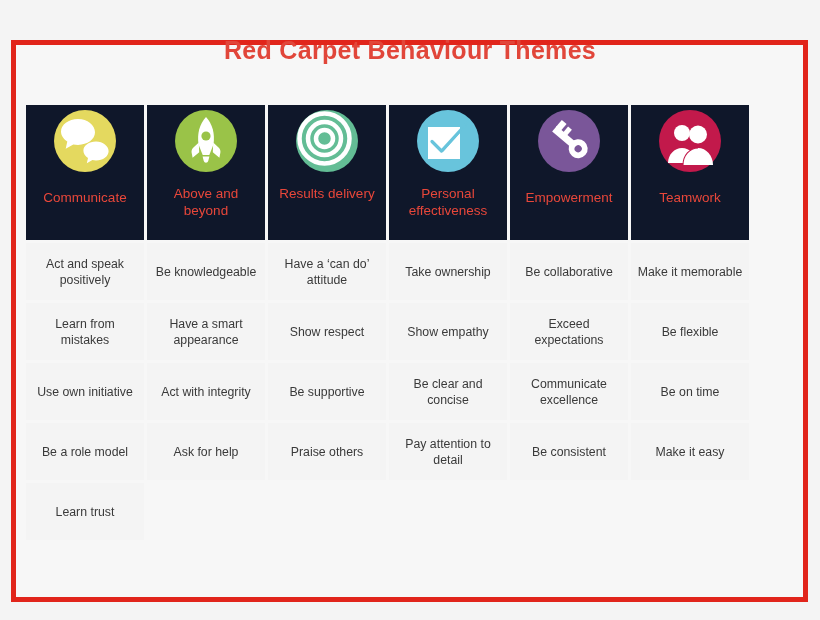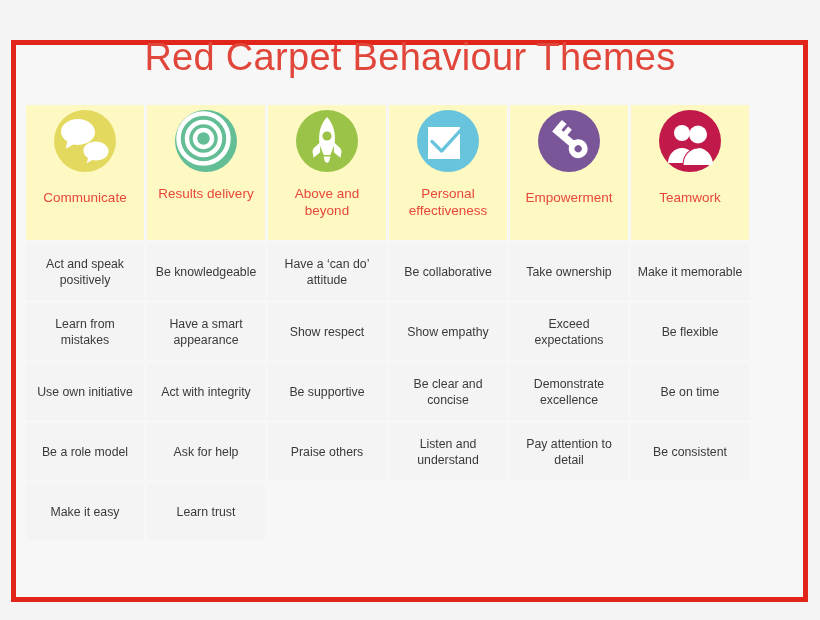--- a/index.html
+++ b/index.html
@@ -34,39 +34,39 @@
   }
 
   
   #title {
     position: absolute;
     left: 0;
     top: 36px;
     width: 100%;
     text-align: center;
     color: #e1463a;
-    font-size: 38px;
-    font-weight: 400;
+    font-size: 25px;
+    font-weight: 700;
     letter-spacing: 0.3px;
     font-family: "Liberation Sans", sans-serif;
   }
 
   
   #grid {
     position: absolute;
     left: 26px;
     top: 105px;
     width: 723px;
     display: grid;
     grid-template-columns: repeat(6, 1fr);
     gap: 3px 3px;
   }
 
   .hcell {
-    background: #fef9c3;
+    background: #0f172a;
     height: 135px;
     display: flex;
     flex-direction: column;
     align-items: center;
     justify-content: flex-start;
     padding-top: 4px;
     box-sizing: border-box;
   }
 
   .icon-wrap {
@@ -119,41 +119,41 @@
           <path d="M25 10c-9.5 0-17 5.6-17 12.6 0 4 2.5 7.6 6.3 9.9l-1.6 7.2 7.6-4.3c1.5.3 3.1.5 4.7.5 9.5 0 17-5.6 17-12.6S34.5 10 25 10z" fill="#ffffff"></path>
           <path d="M43 32.5c-7 0-12.6 4.1-12.6 9.2 0 2.9 1.8 5.5 4.6 7.2l-1.2 5.3 5.6-3.1c1.1.2 2.3.3 3.6.3 7 0 12.6-4.1 12.6-9.2s-5.6-9.7-12.6-9.7z" fill="#ffffff"></path>
         </svg>
       </span>
       <div class="hlabel">Communicate</div>
     </div>
 
     <div class="hcell">
       <span class="icon-wrap">
         <svg viewBox="0 0 64 64" width="64" height="64">
-          <circle cx="32" cy="32" r="31" fill="#63bd95"></circle>
-          <circle cx="29.5" cy="29.5" r="25" fill="none" stroke="#ffffff" stroke-width="4.5"></circle>
-          <circle cx="29.5" cy="29.5" r="16.5" fill="none" stroke="#ffffff" stroke-width="4.5"></circle>
-          <circle cx="29.5" cy="29.5" r="8.5" fill="none" stroke="#ffffff" stroke-width="4.5"></circle>
-        </svg>
-      </span>
-      <div class="hlabel">Results delivery</div>
-    </div>
-
-    <div class="hcell">
-      <span class="icon-wrap">
-        <svg viewBox="0 0 64 64" width="64" height="64">
           <circle cx="32" cy="32" r="31" fill="#9ac348"></circle>
           <path d="M32 8c6.5 7 9 16.5 7.5 27.5l-4.2 10.5h-6.6L24.5 35.5C23 24.5 25.5 15 32 8z" fill="#ffffff"></path>
           <circle cx="32" cy="27" r="4.6" fill="#9ac348"></circle>
           <path d="M24.8 33.5l-5.6 5.2c-1.3 1.2-1.9 3-1.6 4.8l1 5.3 6.6-5.6z" fill="#ffffff"></path>
           <path d="M39.2 33.5l5.6 5.2c1.3 1.2 1.9 3 1.6 4.8l-1 5.3-6.6-5.6z" fill="#ffffff"></path>
           <path d="M28.6 47.5h6.8l-1.1 4.3c-.3 1.2-1.3 2-2.3 2s-2-.8-2.3-2z" fill="#ffffff"></path>
         </svg>
       </span>
       <div class="hlabel">Above and beyond</div>
+    </div>
+
+    <div class="hcell">
+      <span class="icon-wrap">
+        <svg viewBox="0 0 64 64" width="64" height="64">
+          <circle cx="32" cy="32" r="31" fill="#63bd95"></circle>
+          <circle cx="29.5" cy="29.5" r="25" fill="none" stroke="#ffffff" stroke-width="4.5"></circle>
+          <circle cx="29.5" cy="29.5" r="16.5" fill="none" stroke="#ffffff" stroke-width="4.5"></circle>
+          <circle cx="29.5" cy="29.5" r="8.5" fill="none" stroke="#ffffff" stroke-width="4.5"></circle>
+        </svg>
+      </span>
+      <div class="hlabel">Results delivery</div>
     </div>
 
     <div class="hcell">
       <span class="icon-wrap">
         <svg viewBox="0 0 64 64" width="64" height="64">
           <circle cx="32" cy="32" r="31" fill="#68c4dc"></circle>
           <rect x="12" y="18" width="32" height="32" fill="#ffffff"></rect>
           <path d="M16 32.5l9.5 9.5L52 13" fill="none" stroke="#68c4dc" stroke-width="3.2" stroke-linecap="round" stroke-linejoin="round"></path>
           <path d="M52 13l-6 25.5" fill="none" stroke="#68c4dc" stroke-width="0"></path>
           <path d="M25.5 42L52 13v2L27 43z" fill="#68c4dc"></path>
@@ -195,25 +195,25 @@
     <div class="cell">
         <span>Act and speak positively</span>
       </div>
     <div class="cell">
         <span>Be knowledgeable</span>
       </div>
     <div class="cell">
         <span>Have a ‘can do’ attitude</span>
       </div>
     <div class="cell">
+        <span>Take ownership</span>
+      </div>
+    <div class="cell">
         <span>Be collaborative</span>
       </div>
-    <div class="cell">
-        <span>Take ownership</span>
-      </div>
 
     <div class="cell">
         <span>Make it memorable</span>
       </div>
     <div class="cell">
         <span>Learn from mistakes</span>
       </div>
     <div class="cell">
         <span>Have a smart appearance</span>
       </div>
@@ -237,38 +237,35 @@
         <span>Act with integrity</span>
       </div>
     <div class="cell">
         <span>Be supportive</span>
       </div>
 
     <div class="cell">
         <span>Be clear and concise</span>
       </div>
     <div class="cell">
-        <span>Demonstrate excellence</span>
+        <span>Communicate excellence</span>
       </div>
     <div class="cell">
         <span>Be on time</span>
       </div>
     <div class="cell">
         <span>Be a role model</span>
       </div>
     <div class="cell">
         <span>Ask for help</span>
       </div>
     <div class="cell">
         <span>Praise others</span>
       </div>
 
-    <div class="cell">
-        <span>Listen and understand</span>
-      </div>
     <div class="cell">
         <span>Pay attention to detail</span>
       </div>
     <div class="cell">
         <span>Be consistent</span>
       </div>
     <div class="cell">
         <span>Make it easy</span>
       </div>
     <div class="cell">

